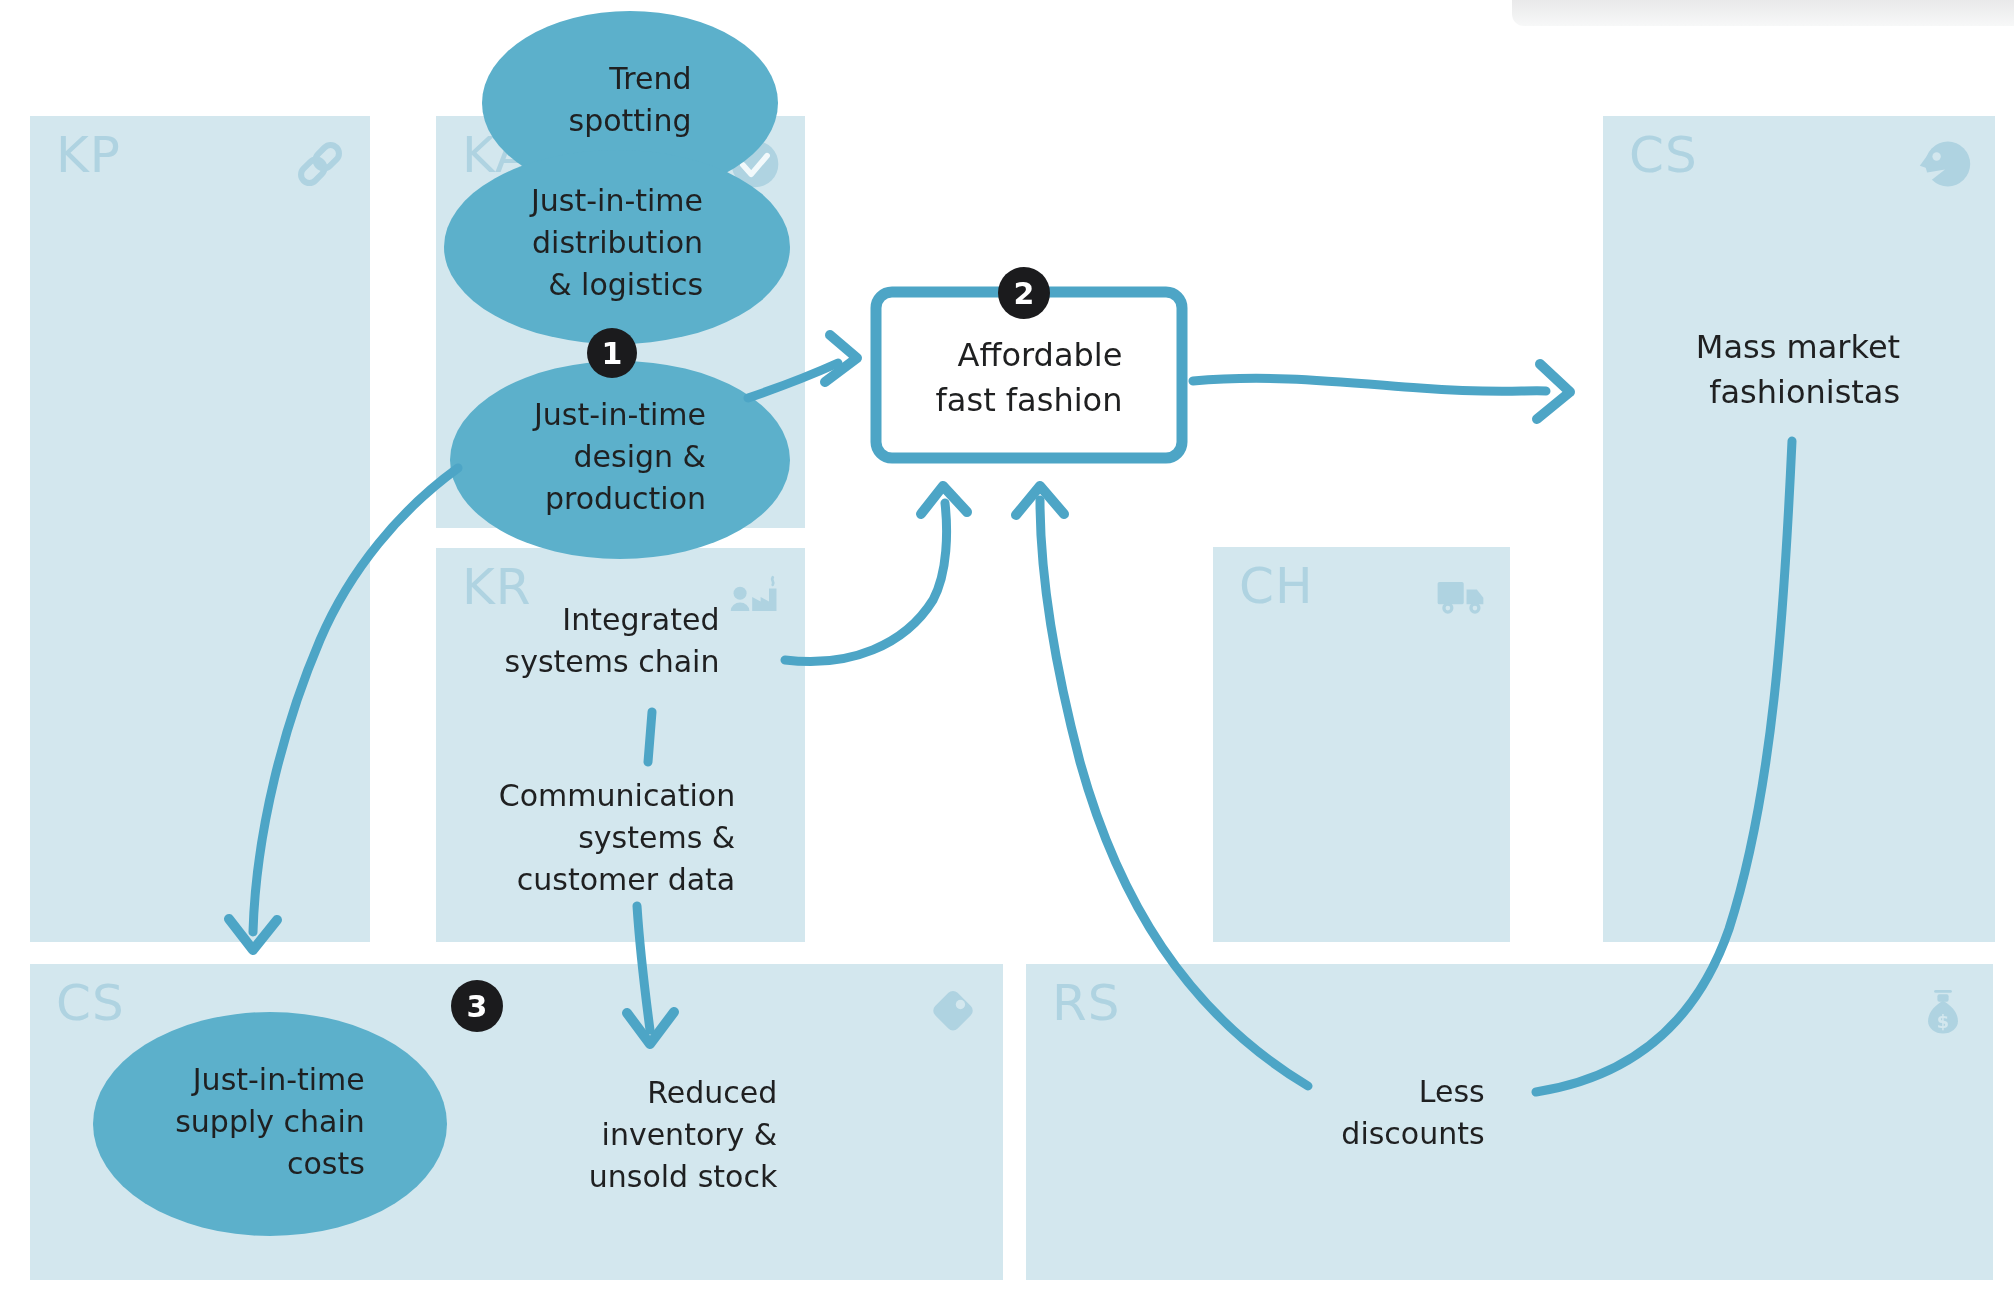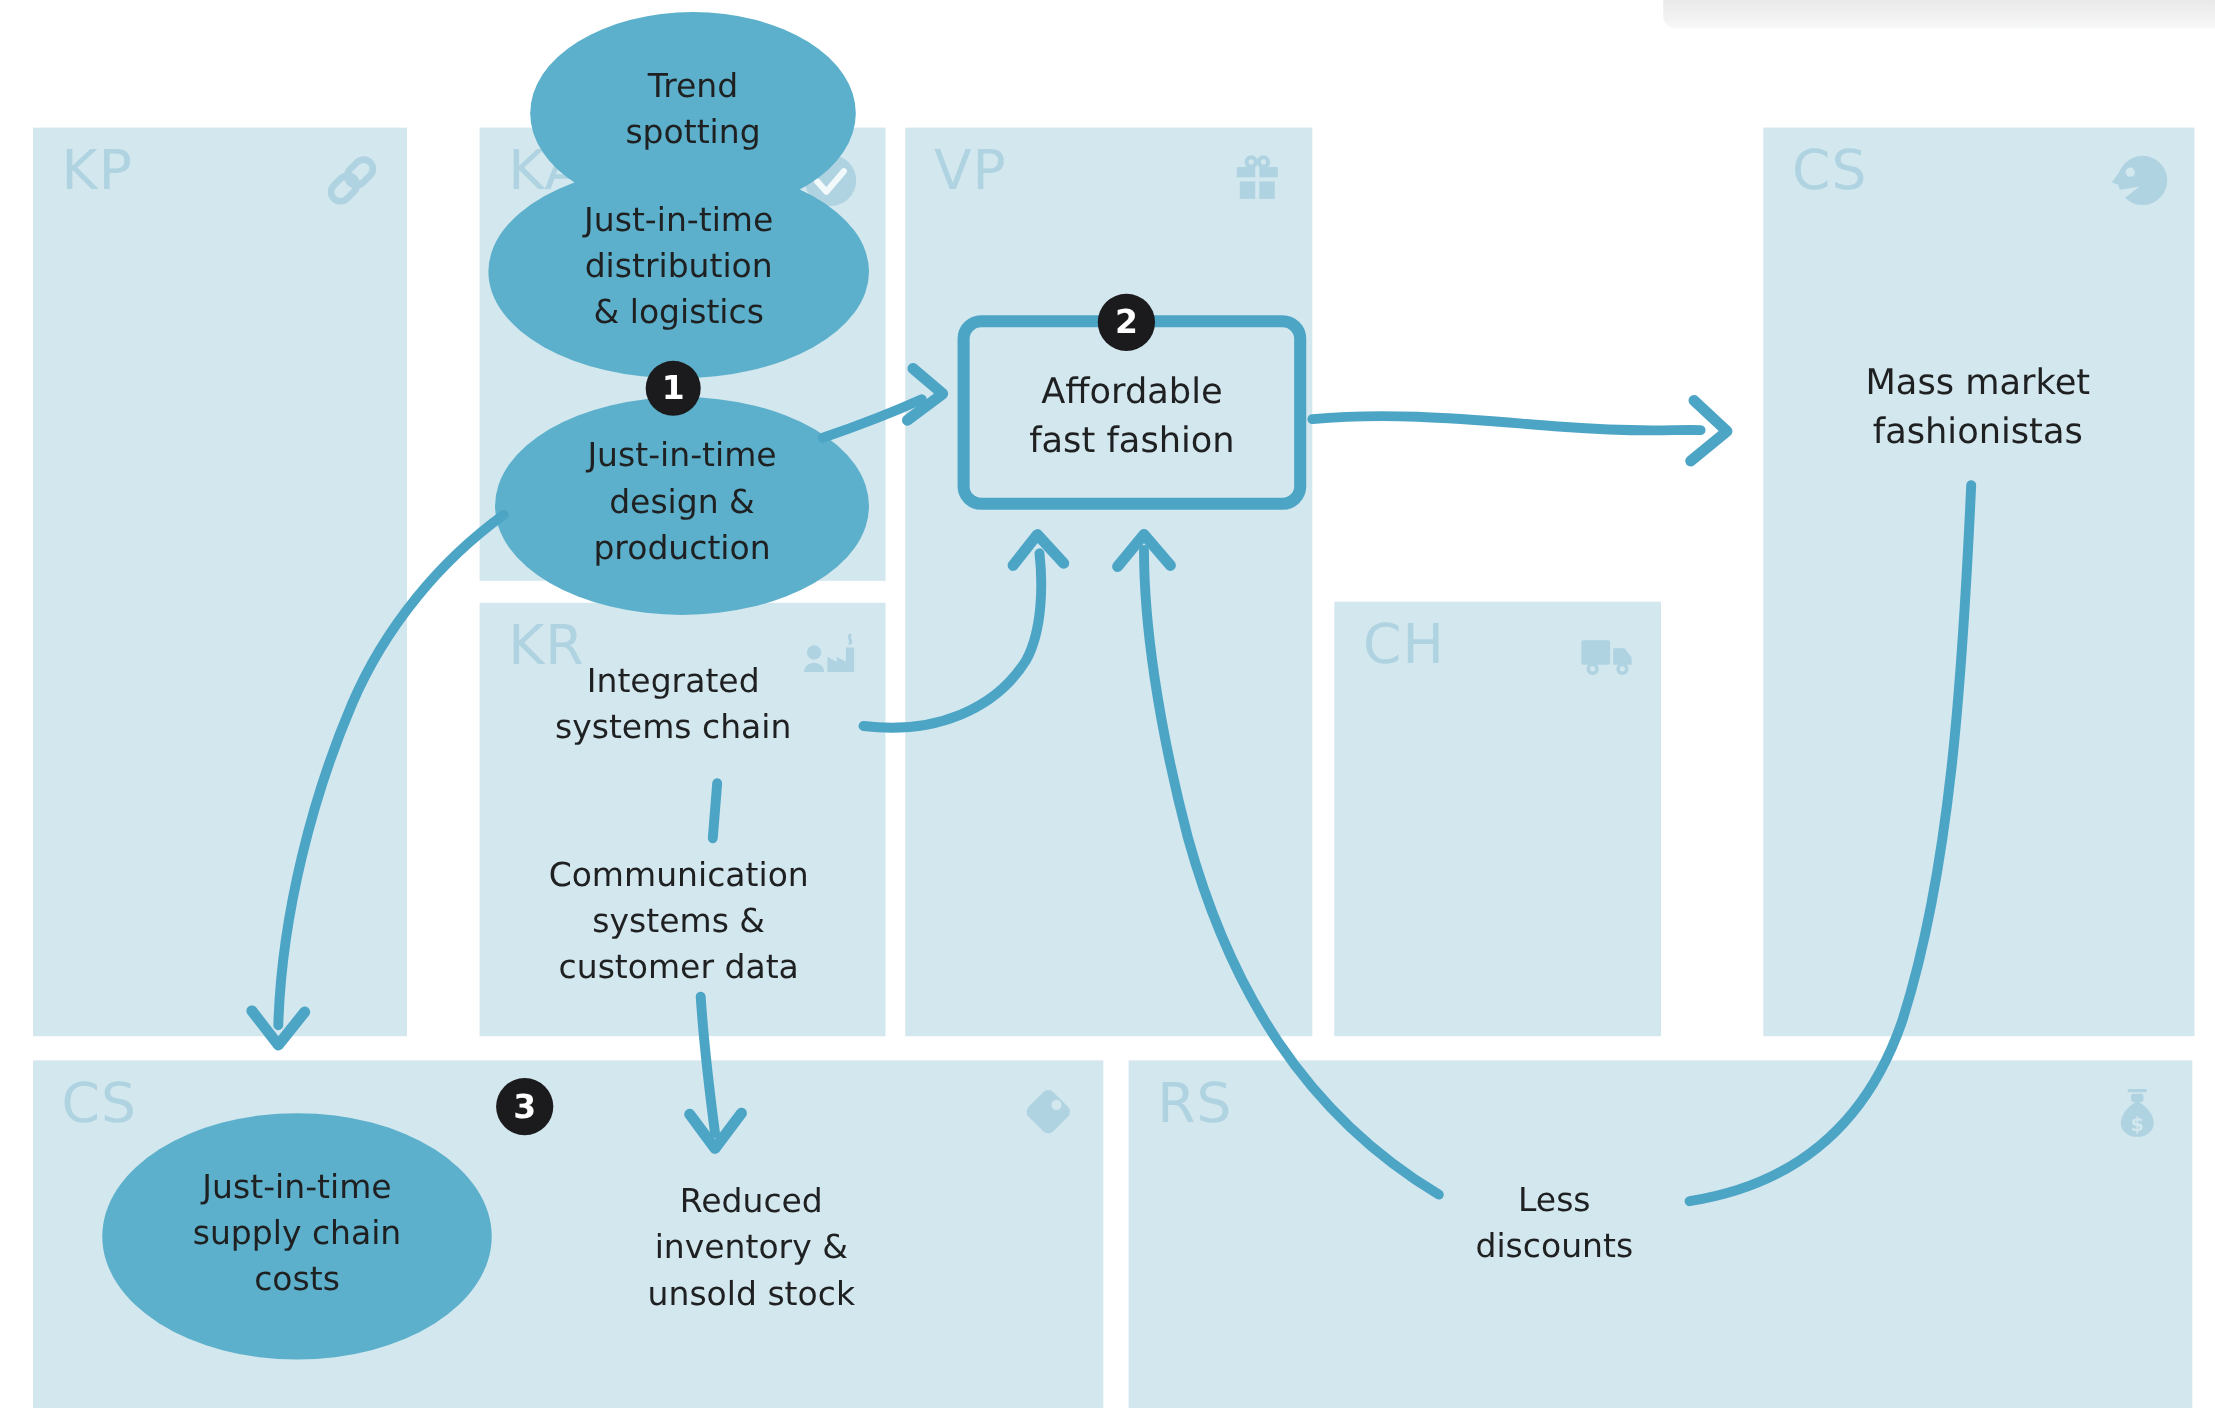--- a/index.html
+++ b/index.html
@@ -25,21 +25,21 @@
   .overlay{position:absolute;left:0;top:0;width:2014px;height:1296px;pointer-events:none;}
   .blob{fill:var(--blob,#5cb0cb);}
   .stroke{
     stroke:var(--arrow,#4da5c6);fill:none;
     stroke-width:9;stroke-linecap:round;stroke-linejoin:round;
   }
   .chev{stroke-width:10;}
   .vpbox{stroke-width:11;}
   .note{
     position:absolute;transform:translate(-50%,-50%);
-    white-space:pre-line;text-align:center;
+    white-space:pre-line;text-align:right;
     font-size:30px;line-height:42px;font-weight:500;
     color:var(--ink,#1f2021);
   }
   .note.big{font-size:32px;line-height:45px;}
   .badge{
     position:absolute;transform:translate(-50%,-50%);
     width:52px;height:52px;border-radius:50%;
     background:var(--badgeBg,#1b1b1d);color:var(--badgeInk,#fff);
     display:flex;align-items:center;justify-content:center;
     font-size:30px;font-weight:bold;
@@ -78,31 +78,20 @@
   <div class="panel" style="left:436px;top:548px;width:369px;height:394px">
     <span class="plabel">KR</span>
     <svg class="picon" viewBox="0 0 60 60">
       <circle cx="14" cy="27" r="7" class="iconfill"></circle>
       <path class="iconfill" d="M4 46 a10 9 0 0 1 20 0 Z"></path>
       <path class="iconfill" d="M27 46 V31 l9 5 v-5 l9 5 V22 h8 v24 Z"></path>
       <path d="M49 10 c-2.5 3.5 2.5 4.5 0 8" class="iconstroke" stroke-width="3" fill="none" stroke-linecap="round"></path>
     </svg>
   </div>
 
-  <div class="panel" style="left:823px;top:116px;width:370px;height:826px">
-    <span class="plabel">VP</span>
-    <svg class="picon" viewBox="0 0 60 60">
-      <circle cx="24" cy="12" r="4.5" fill="none" class="iconstroke" stroke-width="4"></circle>
-      <circle cx="36" cy="12" r="4.5" fill="none" class="iconstroke" stroke-width="4"></circle>
-      <rect x="10" y="17" width="18" height="10" class="iconfill"></rect>
-      <rect x="32" y="17" width="18" height="10" class="iconfill"></rect>
-      <rect x="13" y="31" width="15" height="17" class="iconfill"></rect>
-      <rect x="32" y="31" width="15" height="17" class="iconfill"></rect>
-    </svg>
-  </div>
 
 
   <div class="panel" style="left:1213px;top:547px;width:297px;height:395px">
     <span class="plabel">CH</span>
     <svg class="picon" viewBox="0 0 60 60">
       <rect x="6" y="16" width="28" height="24" rx="2" class="iconfill"></rect>
       <path class="iconfill" d="M37 24 h11 l7 9 v7 h-18 Z"></path>
       <circle cx="17" cy="44" r="6" class="iconfill"></circle>
       <circle cx="17" cy="44" r="2.5" fill="var(--panel)"></circle>
       <circle cx="46" cy="44" r="6" class="iconfill"></circle>

